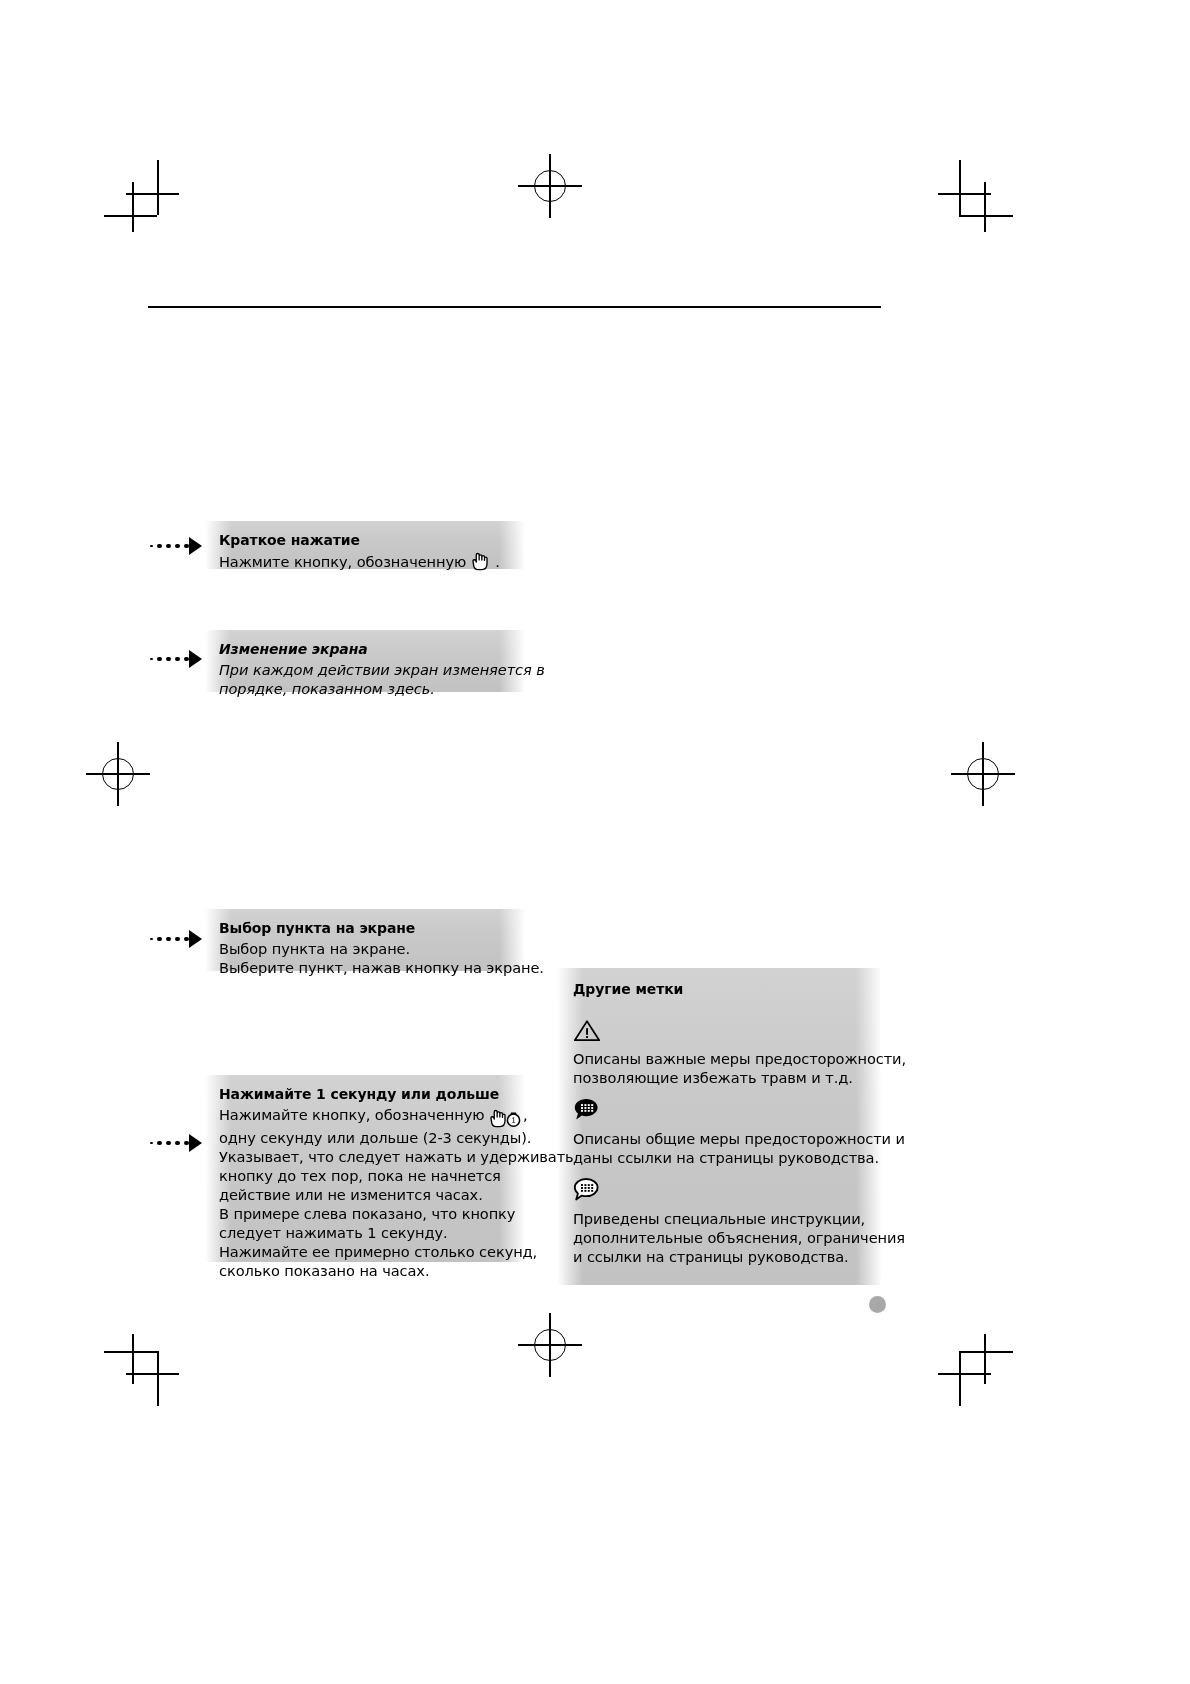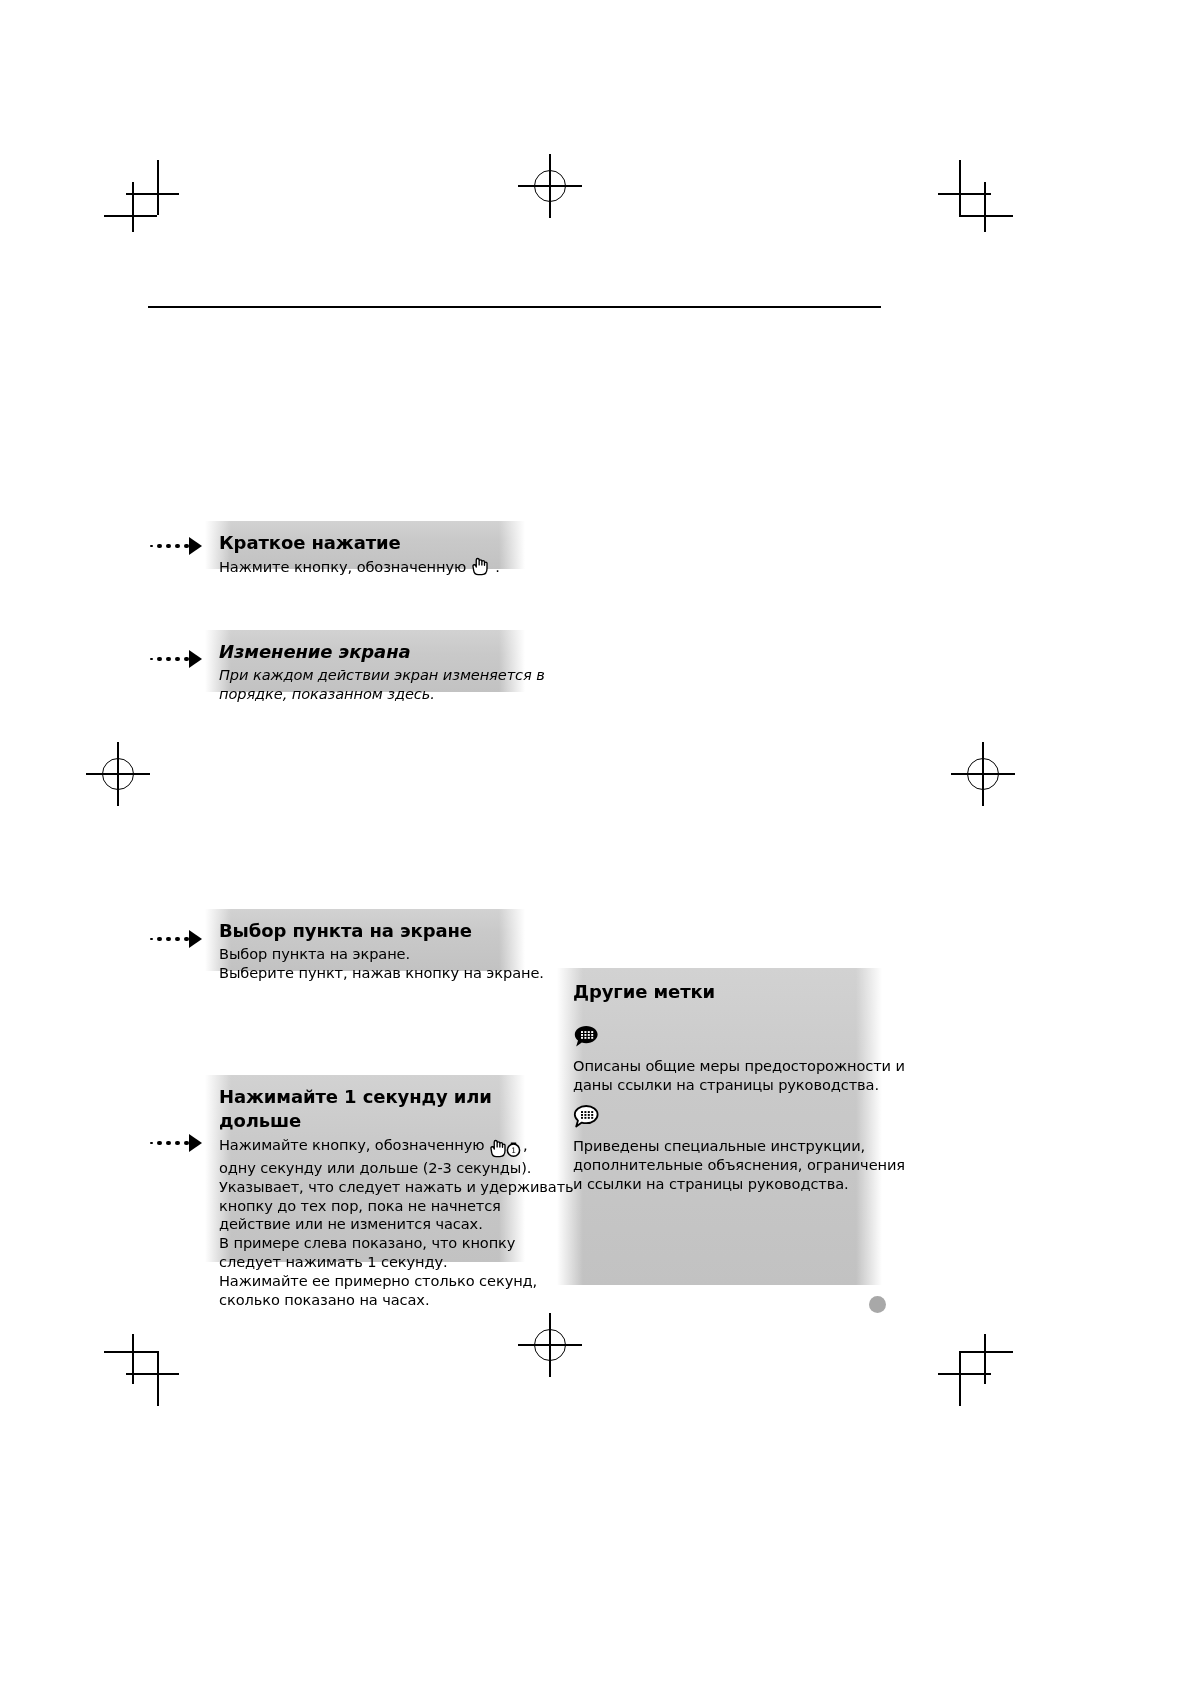--- a/index.html
+++ b/index.html
@@ -68,21 +68,21 @@
     background: linear-gradient(to right, #ffffff 0%, rgba(255,255,255,0) 100%);
   }
   .info-box::after {
     right: 0;
     background: linear-gradient(to left, #ffffff 0%, rgba(255,255,255,0) 100%);
   }
   .info-box .inner { position: relative; z-index: 2; }
 
   .box-title {
     font-weight: bold;
-    font-size: 18px;
+    font-size: 14px;
     line-height: 1.35;
     margin: 0 0 2px 0;
     letter-spacing: -0.1px;
   }
   .box-line {
     font-size: 14.6px;
     line-height: 1.30;
     margin: 0;
     letter-spacing: -0.1px;
     white-space: nowrap;
@@ -280,20 +280,31 @@
     <div class="box-line">следует нажимать 1 секунду.</div>
     <div class="box-line">Нажимайте ее примерно столько секунд,</div>
     <div class="box-line">сколько показано на часах.</div>
   </div>
 </div>
 
 <div class="info-box" style="left:557px; top:968px; width:325px; height:317px; padding:12px 16px 14px 16px;">
   <div class="inner">
     <div class="box-title" style="margin-bottom:20px;">Другие метки</div>
 
+    <div>
+      <span class="panel-icon">
+        <svg width="28" height="23" viewBox="0 0 28 23">
+          <path d="M14 2.2 L26.2 21.2 L1.8 21.2 Z" fill="none" stroke="#000" stroke-width="1.7" stroke-linejoin="round"></path>
+          <rect x="13.1" y="9.2" width="1.9" height="6.6" fill="#000"></rect>
+          <rect x="13.1" y="17.1" width="1.9" height="1.9" fill="#000"></rect>
+        </svg>
+      </span>
+      <div class="box-line">Описаны важные меры предосторожности,</div>
+      <div class="box-line">позволяющие избежать травм и т.д.</div>
+    </div>
 
     <div>
       <span class="panel-icon">
         <svg width="30" height="25" viewBox="0 0 30 25">
           <path d="M13.2 2.0 C19.6 2.0 24.6 5.8 24.6 10.6 C24.6 15.4 19.6 19.2 13.2 19.2
                    C11.6 19.2 10.1 19.0 8.8 18.6 L3.2 22.6 L5.0 16.6
                    C2.9 14.9 1.8 12.8 1.8 10.6 C1.8 5.8 6.8 2.0 13.2 2.0 Z" fill="#000000"></path>
           <g fill="#ffffff">
             <rect x="8.0" y="7.1" width="2.0" height="1.9"></rect>
               <rect x="11.4" y="7.1" width="2.0" height="1.9"></rect>

